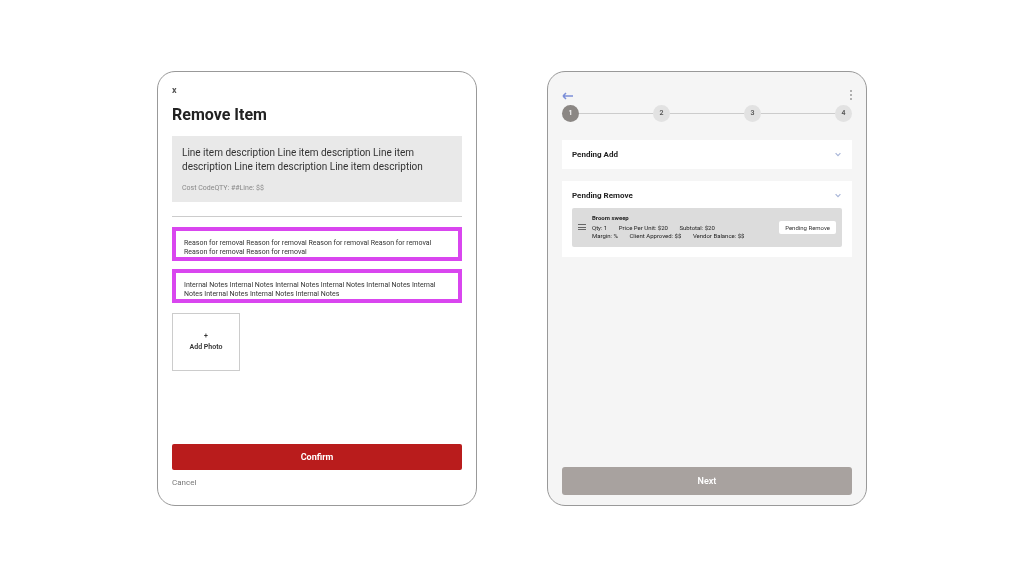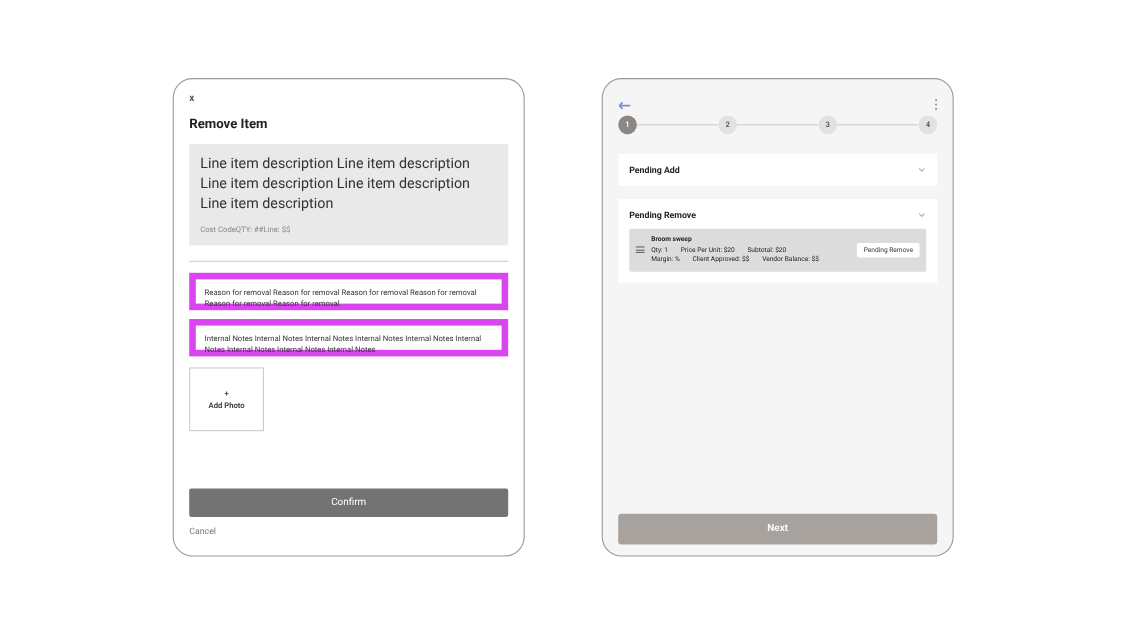--- a/index.html
+++ b/index.html
@@ -26,49 +26,49 @@
     overflow: hidden;
   }
   .device.right { background: #f5f5f5; }
   .close-x {
     font-size: 9px;
     color: #555;
     font-weight: bold;
     line-height: 1;
   }
   h1.title {
-    font-size: 12px;
+    font-size: 16px;
     font-weight: 700;
     color: #222;
     margin-top: 10px;
     margin-bottom: 12px;
   }
   
   .item-box {
     background: #e9e9e9;
     padding: 10px 10px;
   }
   .item-desc {
-    font-size: 13px;
+    font-size: 10px;
     color: #333;
     line-height: 1.4;
   }
   .item-meta {
     display: flex;
     margin-top: 10px;
     font-size: 7px;
     color: #888;
   }
   .divider {
     border: none;
     border-top: 1px solid #ccc;
     margin: 14px 0 10px 0;
   }
   .textbox {
-    border: 6px solid #d946ef;
+    border: 4px solid #d946ef;
     background: #fff;
     padding: 8px 8px;
     font-size: 7px;
     color: #333;
     line-height: 1.4;
     margin-bottom: 8px;
     height: 34px;
   }
   .add-photo {
     width: 68px;
@@ -79,25 +79,25 @@
     align-items: center;
     justify-content: center;
     font-size: 7px;
     font-weight: 600;
     color: #333;
     margin-top: 2px;
     gap: 3px;
   }
   .spacer-flex { flex: 1; }
   .btn-primary {
-    background: #737373;
+    background: #b91c1c;
     color: #fff;
     text-align: center;
     font-size: 9px;
-    font-weight: 400;
+    font-weight: 700;
     padding: 8px 0;
     border-radius: 2px;
   }
   .btn-text {
     text-align: left;
     font-size: 8px;
     color: #777;
     padding: 8px 0;
   }
   

